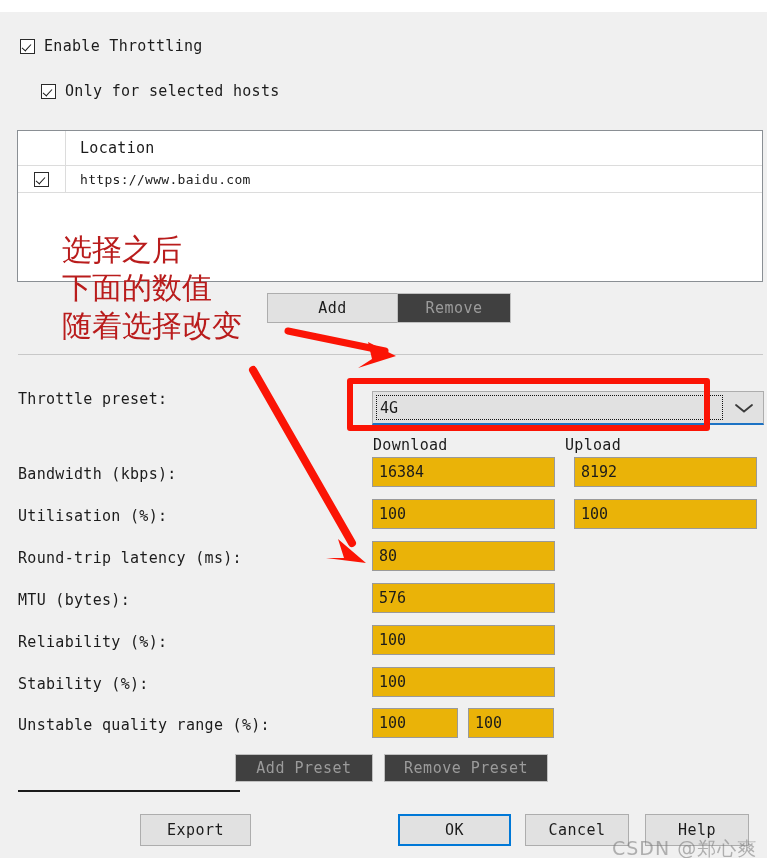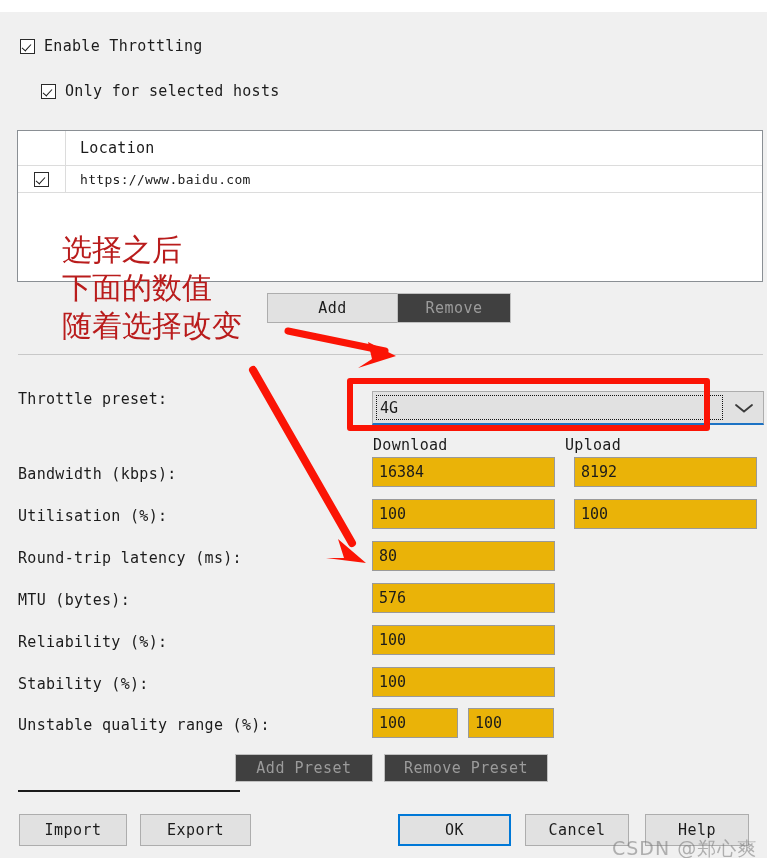--- a/index.html
+++ b/index.html
@@ -318,21 +318,20 @@
 
   <div class="flabel" style="left:18px; top:704px;">Unstable quality range (%):</div>
   <div class="tinput" style="left:372px; top:696px; width:86px;">100</div>
   <div class="tinput" style="left:468px; top:696px; width:86px;">100</div>
 
   <button class="btn disabled" style="left:235px; top:742px; width:138px; height:28px;">Add Preset</button>
   <button class="btn disabled" style="left:384px; top:742px; width:164px; height:28px;">Remove Preset</button>
 
   <div class="darkline" style="left:18px; top:778px; width:222px;"></div>
 
-  <button class="btn" style="left:19px; top:802px; width:108px; height:32px;">Import</button>
   <button class="btn" style="left:140px; top:802px; width:111px; height:32px;">Export</button>
   <button class="btn default" style="left:398px; top:802px; width:113px; height:32px;">OK</button>
   <button class="btn" style="left:525px; top:802px; width:104px; height:32px;">Cancel</button>
   <button class="btn" style="left:645px; top:802px; width:104px; height:32px;">Help</button>
 
   <div id="anno-text">选择之后
 下面的数值
 随着选择改变</div>
   <div id="anno-box"></div>
 

